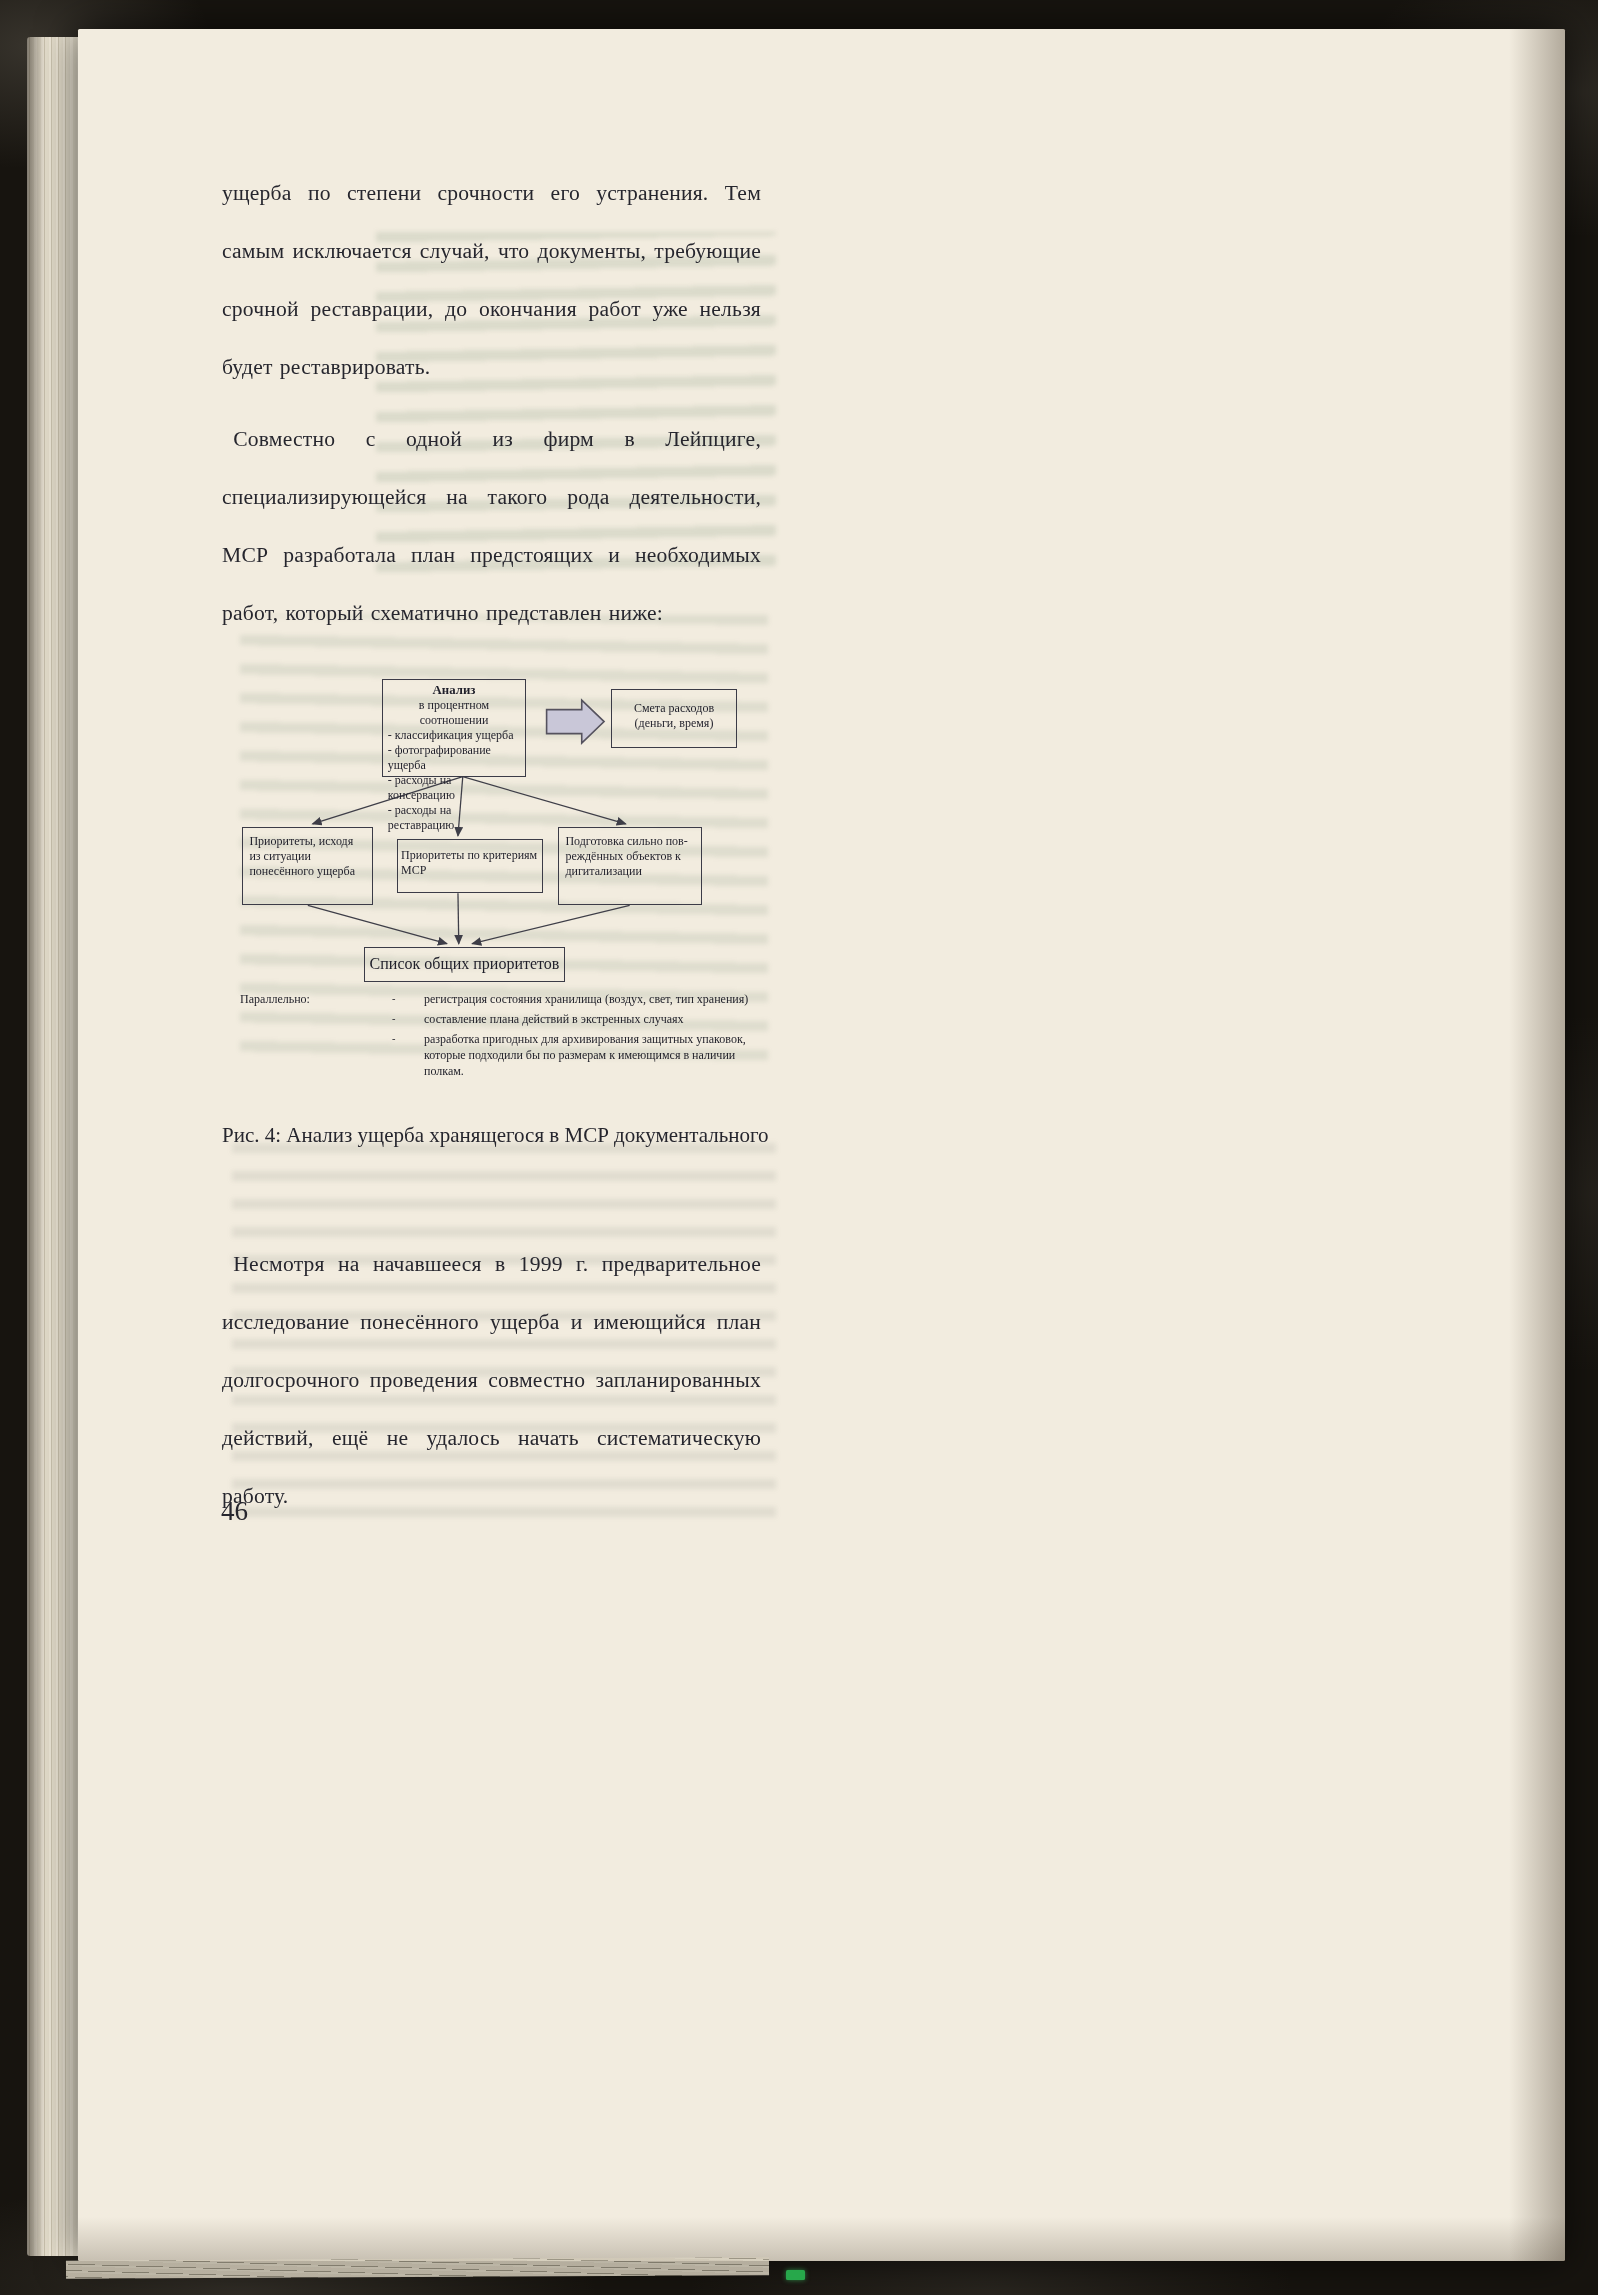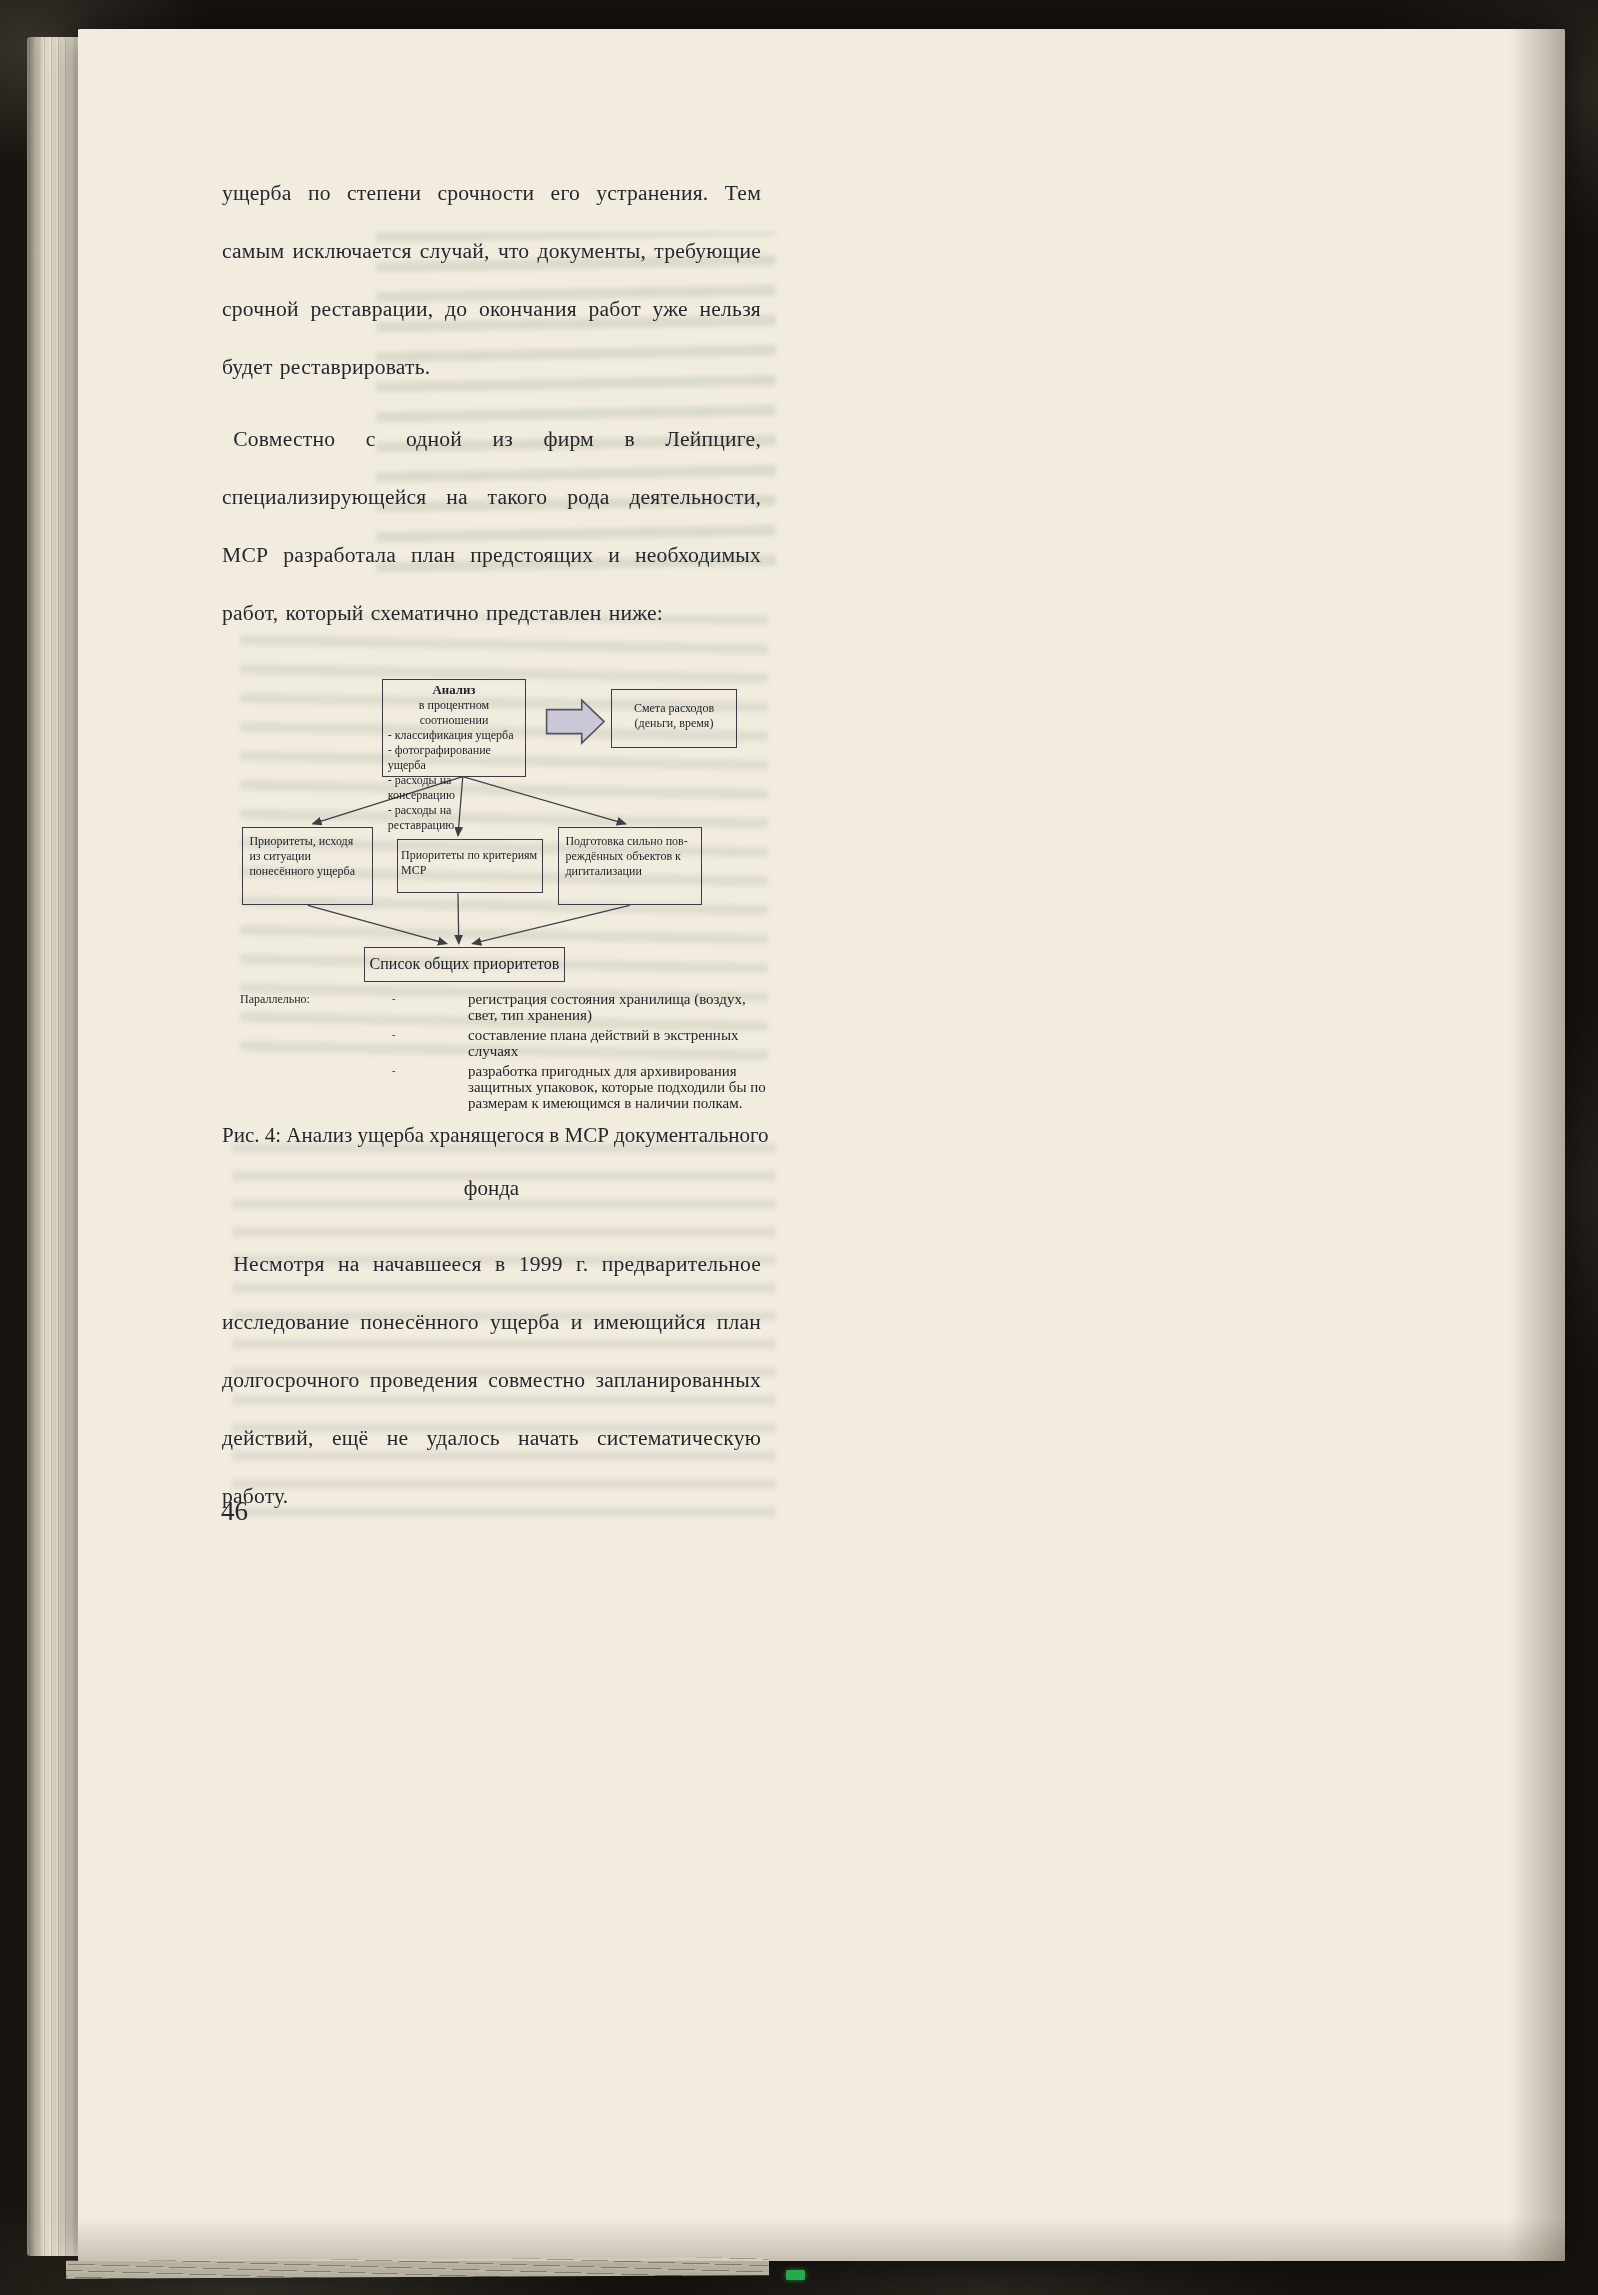--- a/index.html
+++ b/index.html
@@ -104,21 +104,21 @@
   .box-sit    { left: 26px;  top: 152px; width: 131px; height: 78px; padding: 6.4px; }
   .box-mcr    { left: 181px; top: 164px; width: 146px; height: 54px; padding: 8px 3px; }
   .box-dig    { left: 342px; top: 152px; width: 144px; height: 78px; padding: 6.4px; }
   .box-result { left: 148px; top: 272px; width: 201px; height: 35px; text-align: center; line-height: 32px; font-size: 16px; }
 
   
   .parallel { position: absolute; left: 240px; top: 991px; width: 544px; color: #23232c; }
   .parallel-row { display: grid; grid-template-columns: 152px 32px 352px; margin-bottom: 4px; }
   .parallel-label { font-size: 12px; line-height: 16px; }
   .parallel-dash  { font-size: 10.4px; line-height: 16px; }
-  .parallel-item  { font-size: 15px; line-height: 16px; margin-left: 44px; }
+  .parallel-item  { font-size: 12px; line-height: 16px; }
 </style>
 </head>
 <body>
 
 <div class="canvas">
 
   <div class="page-stack-left"></div>
 
   <div class="page"></div>
 
@@ -181,21 +181,20 @@
     </div>
     <div class="parallel-row">
       <div class="parallel-label"></div>
       <div class="parallel-dash">-</div>
       <div class="parallel-item">разработка пригодных для архивирования защитных упаковок, которые подходили бы по размерам к имеющимся в наличии полкам.</div>
     </div>
   </div>
 
   <div class="caption">
     <div class="caption-l1">Рис. 4: Анализ ущерба хранящегося в МСР документального</div>
-    <div class="caption-l2">фонда</div>
   </div>
 
   <div class="body-par par-3">Несмотря на начавшееся в 1999 г. предварительное исследование понесённого ущерба и имеющийся план долгосрочного проведения совместно запланированных действий, ещё не удалось начать систематическую работу.</div>
 
   <div class="page-num">46</div>
 
   <div class="page-stack-bottom"></div>
   <div class="green-mark"></div>
 
 </div>

